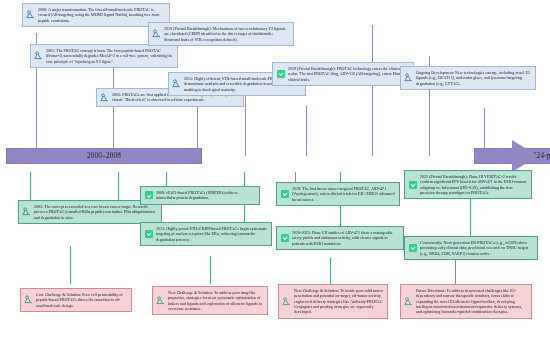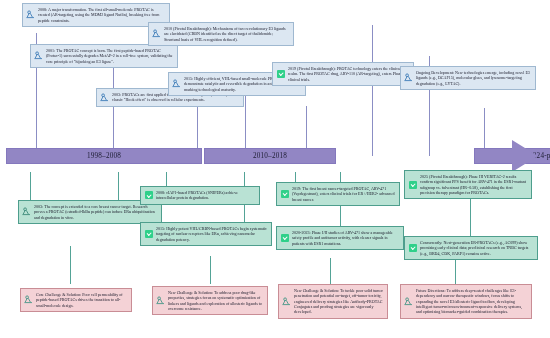--- a/index.html
+++ b/index.html
@@ -110,24 +110,21 @@
   <div class="conn v teal" style="left:340px; top:172px; height:54px;"></div>
   <div class="conn v teal" style="left:409px; top:172px; height:10px;"></div>
   <div class="conn v teal" style="left:470px; top:172px; height:66px;"></div>
 
   <div class="conn v teal" style="left:70px;  top:246px; height:38px;"></div>
   <div class="conn v teal" style="left:210px; top:256px; height:28px;"></div>
   <div class="conn v teal" style="left:330px; top:258px; height:26px;"></div>
   <div class="conn v teal" style="left:455px; top:252px; height:32px;"></div>
 
   <div class="axis-bar" style="left:6px;   top:148px; width:196px;">
-    <span class="axis-label">1998–2008</span>
-  </div>
-  <div class="axis-bar" style="left:204px; top:148px; width:132px;">
-    <span class="axis-label">2010–2018</span>
+    <span class="axis-label">2000–2008</span>
   </div>
   <div class="axis-bar" style="left:474px; top:148px; width:150px;">
     <span class="axis-label">2024-present</span>
   </div>
   <div class="axis-arrow" style="left:512px; top:140px;"></div>
 
   <div class="card blue" style="left:22px; top:3px; width:148px;">
     <span class="ico">
       <svg viewBox="0 0 16 16" width="9" height="9">
           <circle cx="5.5" cy="4" r="2.4" fill="none" stroke="#2a6fb0" stroke-width="1.4"></circle>

